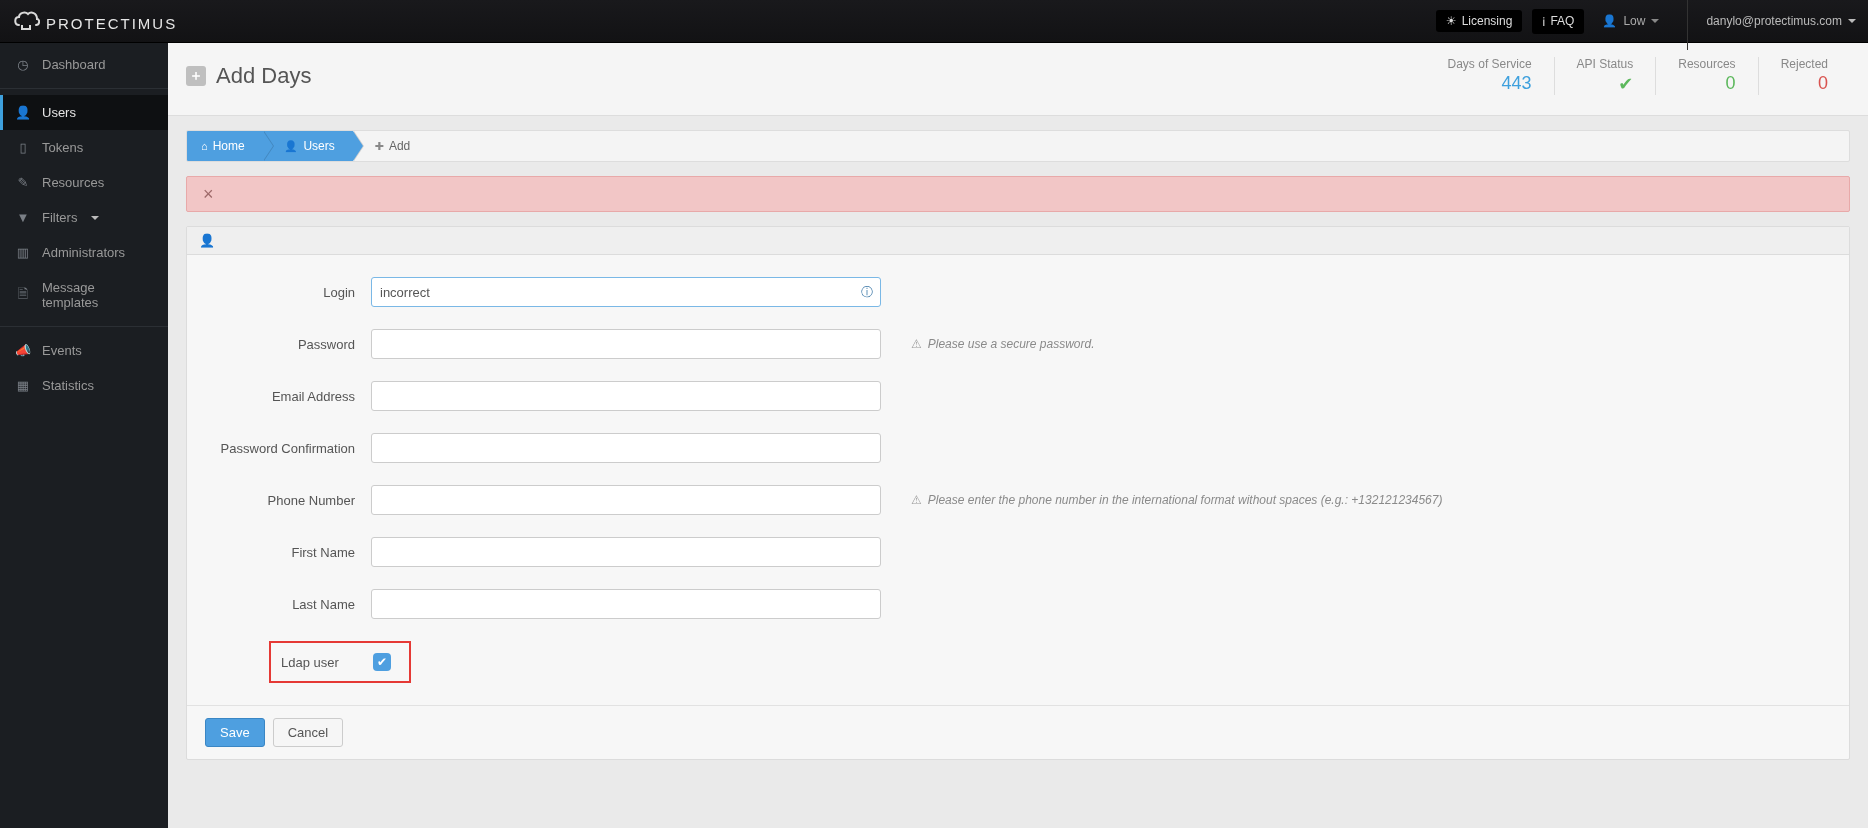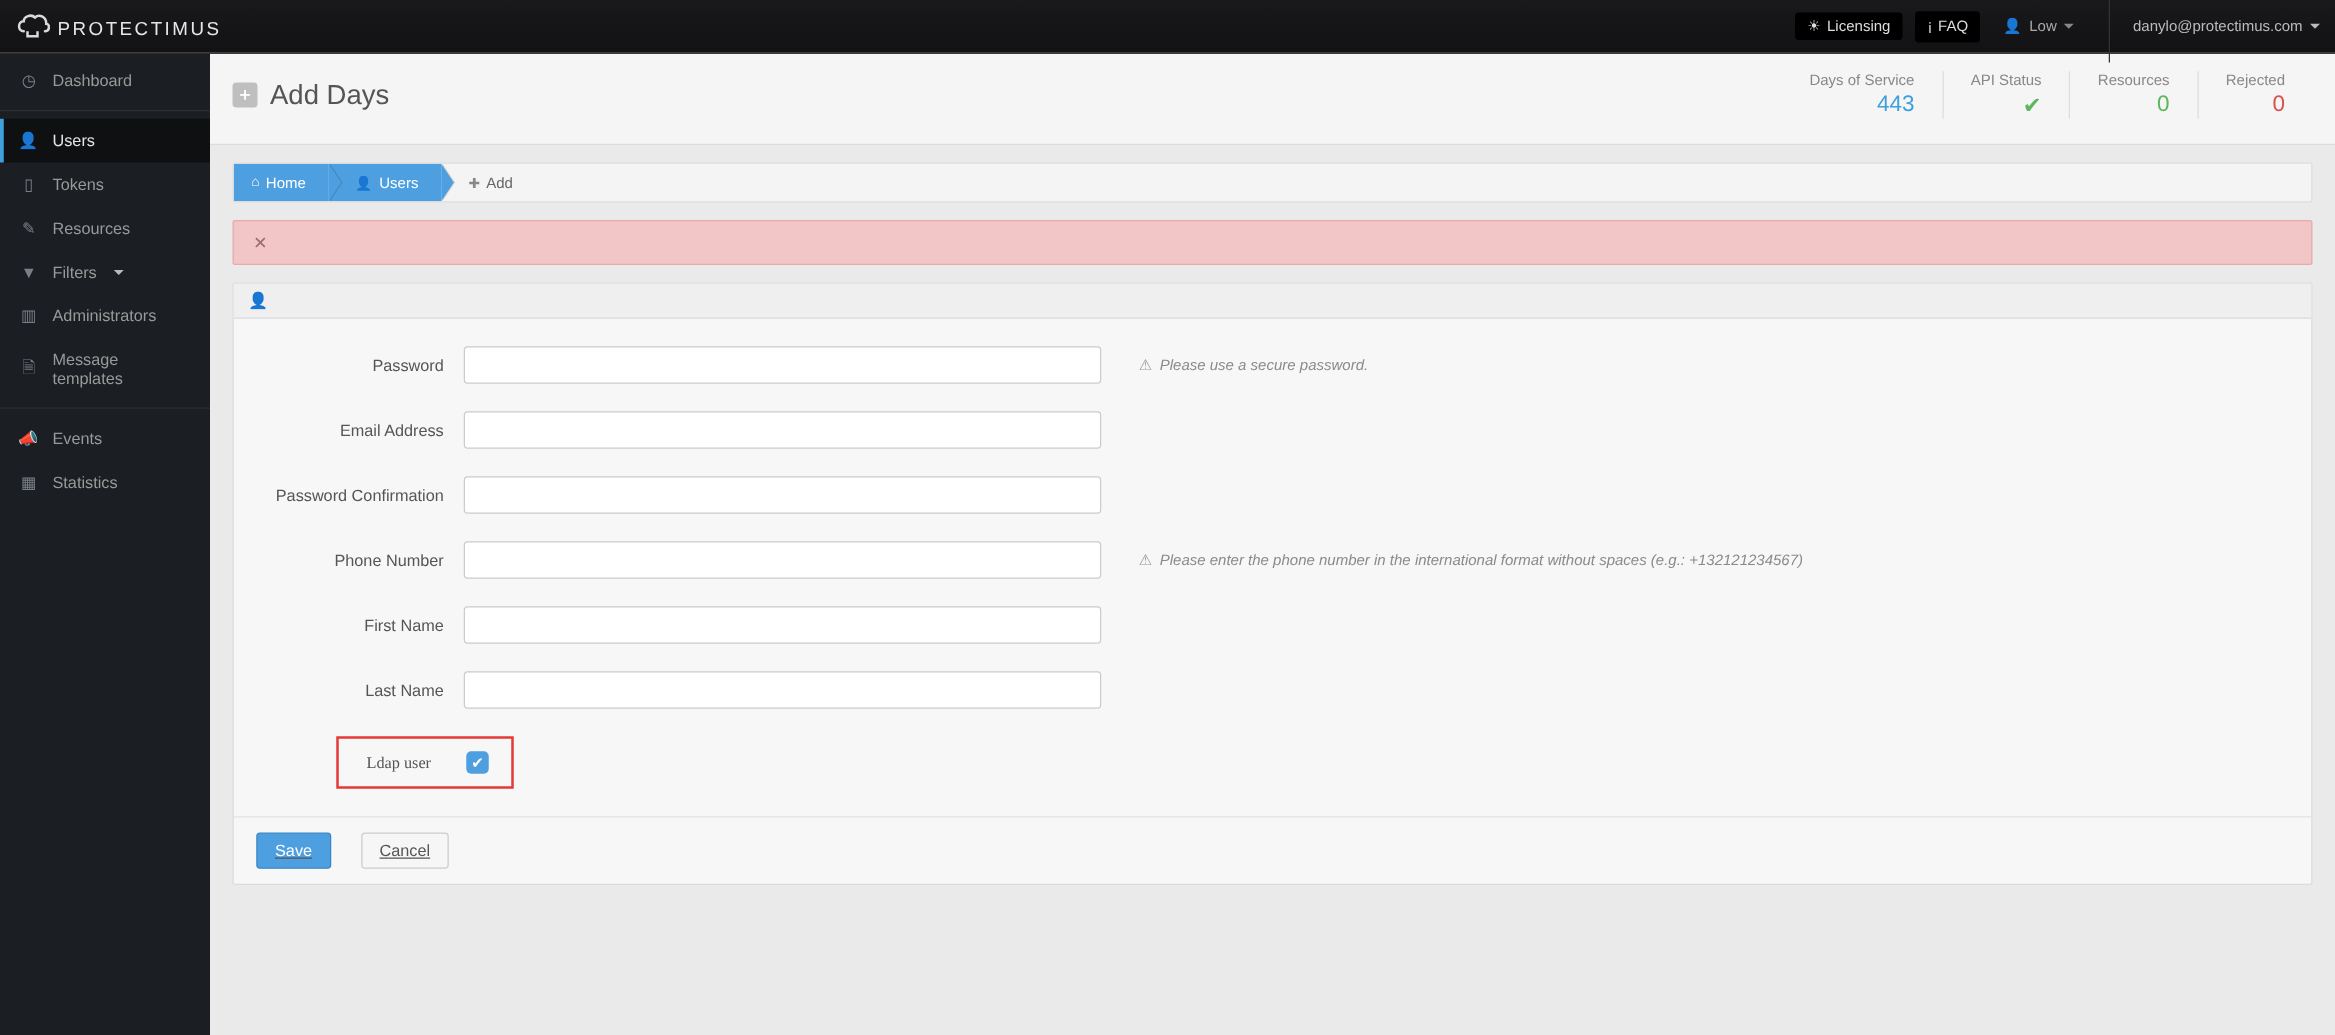--- a/index.html
+++ b/index.html
@@ -336,32 +336,30 @@
   .ldap-highlight {
     display: inline-flex;
     align-items: center;
     border: 2px solid #e53935;
     padding: 10px 18px 10px 10px;
     margin-left: 64px;
   }
   .ldap-highlight .form-label {
     width: auto;
     padding-right: 16px;
-    text-align: center;
+    text-align: left;
     min-width: 76px;
-    font-family: Liberation Serif, serif;
   }
 
   
   .panel-footer {
     border-top: 1px solid #e2e2e2;
     padding: 12px 18px;
     display: flex;
-    gap: 24px;
-    text-decoration: underline;
+    gap: 8px;
   }
   .btn {
     display: inline-flex;
     align-items: center;
     justify-content: center;
     padding: 6px 14px;
     font-size: 13px;
     border-radius: 3px;
     cursor: pointer;
     border: 1px solid transparent;
@@ -506,20 +504,27 @@
       <div class="alert">
         <span class="close">×</span>
       </div>
 
       <div class="panel">
         <div class="panel-header">
           <span class="gi">👤</span>
         </div>
         <div class="panel-body">
 
+          <div class="form-row">
+            <div class="form-label">Login</div>
+            <div class="form-control-wrap">
+              <input class="form-control highlighted" type="text" value="incorrect" style="">
+              <span class="input-tail-icon gi">ⓘ</span>
+            </div>
+          </div>
 
           <div class="form-row">
             <div class="form-label">Password</div>
             <div class="form-control-wrap">
               <input class="form-control" type="password" style="">
             </div>
             <div class="form-help">
               <span class="gi warn">⚠</span>
               <span>Please use a secure password.</span>
             </div>

